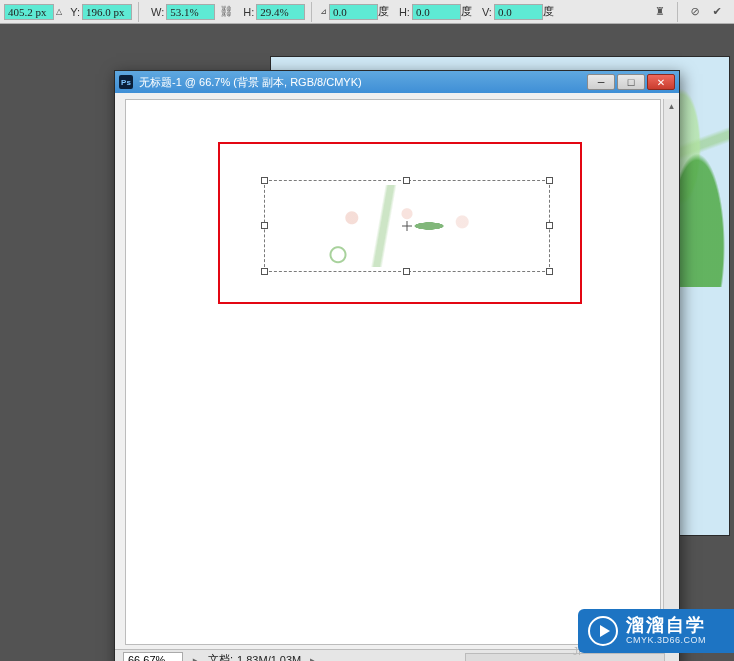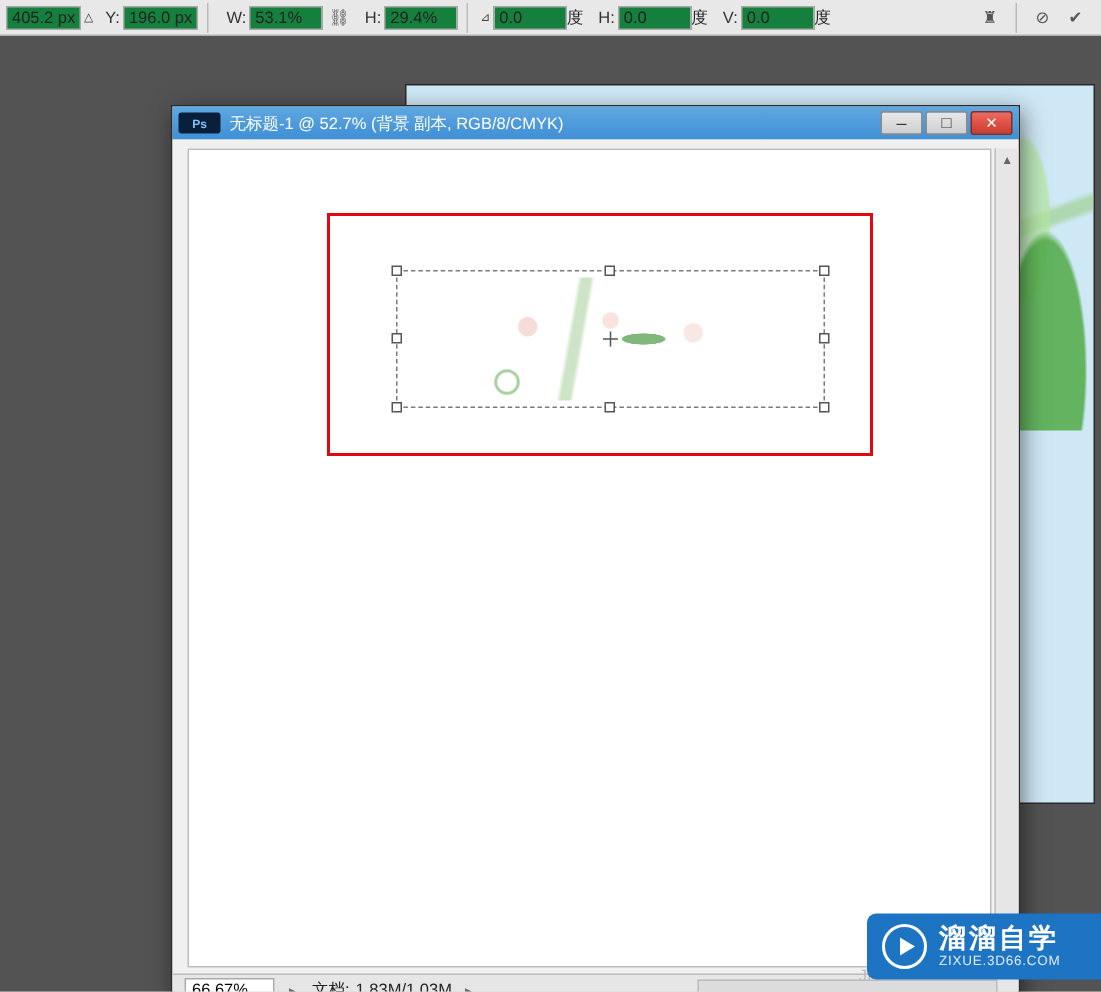--- a/index.html
+++ b/index.html
@@ -17,24 +17,25 @@
     position: absolute; top: 0; left: 0;
     height: 24px; width: 100%;
     background: #e8e8e8;
     border-bottom: 1px solid #b0b0b0;
     display: flex; align-items: center;
     padding-left: 4px;
     font-size: 11px; color: #222;
   }
   .opt-field { margin-right: 4px; }
   .opt-input {
-    height: 16px; background: #15803d;
+    height: 16px; background: #5eead4;
     border: 1px solid #aaa;
     font-size: 11px; padding: 0 3px;
     color: #222;
+    font-family: Liberation Serif, serif;
   }
   .w50 { width: 50px; }
   .w46 { width: 49px; }
   .tri { font-size: 8px; color: #444; margin-left: 2px; margin-right: 2px; }
   .opt-label { margin: 0 2px 0 6px; color: #333; }
   .divider { width: 1px; height: 20px; background: #bbb; margin: 0 6px; }
   .icon-btn {
     width: 18px; height: 18px;
     display: inline-flex; align-items: center; justify-content: center;
     margin: 0 2px; color: #555;
@@ -52,21 +53,21 @@
     display: flex; flex-direction: column;
   }
   .titlebar {
     height: 22px;
     background: linear-gradient(#5fa8e0,#3f8fd6);
     color: #fff; font-size: 11px;
     display: flex; align-items: center;
     padding: 0 4px;
   }
   .ps-badge {
-    width: 28px; height: 14px;
+    width: 14px; height: 14px;
     background: #0a1f3a; color: #7fc4ff;
     font-size: 8px; font-weight: bold;
     display: flex; align-items: center; justify-content: center;
     border-radius: 2px; margin-right: 6px; text-align: center;
   }
   .win-ctrls { margin-left: auto; display: flex; gap: 2px; }
   .win-btn {
     width: 28px; height: 16px;
     background: linear-gradient(#e8e8e8,#cfcfcf);
     border: 1px solid #8a8a8a; border-radius: 2px;
@@ -237,21 +238,21 @@
 
 <div class="workspace">
 
   <div class="bg-panel">
     <div class="leaf-art"></div>
   </div>
 
   <div class="doc-window">
     <div class="titlebar">
       <span class="ps-badge">Ps</span>
-      <span>无标题-1 @ 52.7% (背景 副本, RGB/8/CMYK)</span>
+      <span>无标题-1 @ 66.7% (背景 副本, RGB/8/CMYK)</span>
       <div class="win-ctrls">
         <span class="win-btn min"></span>
         <span class="win-btn max"></span>
         <span class="win-btn close"></span>
       </div>
     </div>
 
     <div class="canvas-wrap">
       <div class="canvas-area">
         <div class="red-box"></div>
@@ -280,16 +281,16 @@
         <div class="hscroll-track"></div>
       </div>
     </div>
   </div>
 
   <div class="jiwm">JI</div>
   <div class="watermark">
     <div class="wm-play"></div>
     <div class="wm-text">
       <span class="wm-main">溜溜自学</span>
-      <span class="wm-sub">ZIXUE.3D66.COM</span>
+      <span class="wm-sub">CMYK.3D66.COM</span>
     </div>
   </div>
 </div>
 
 </body></html>

